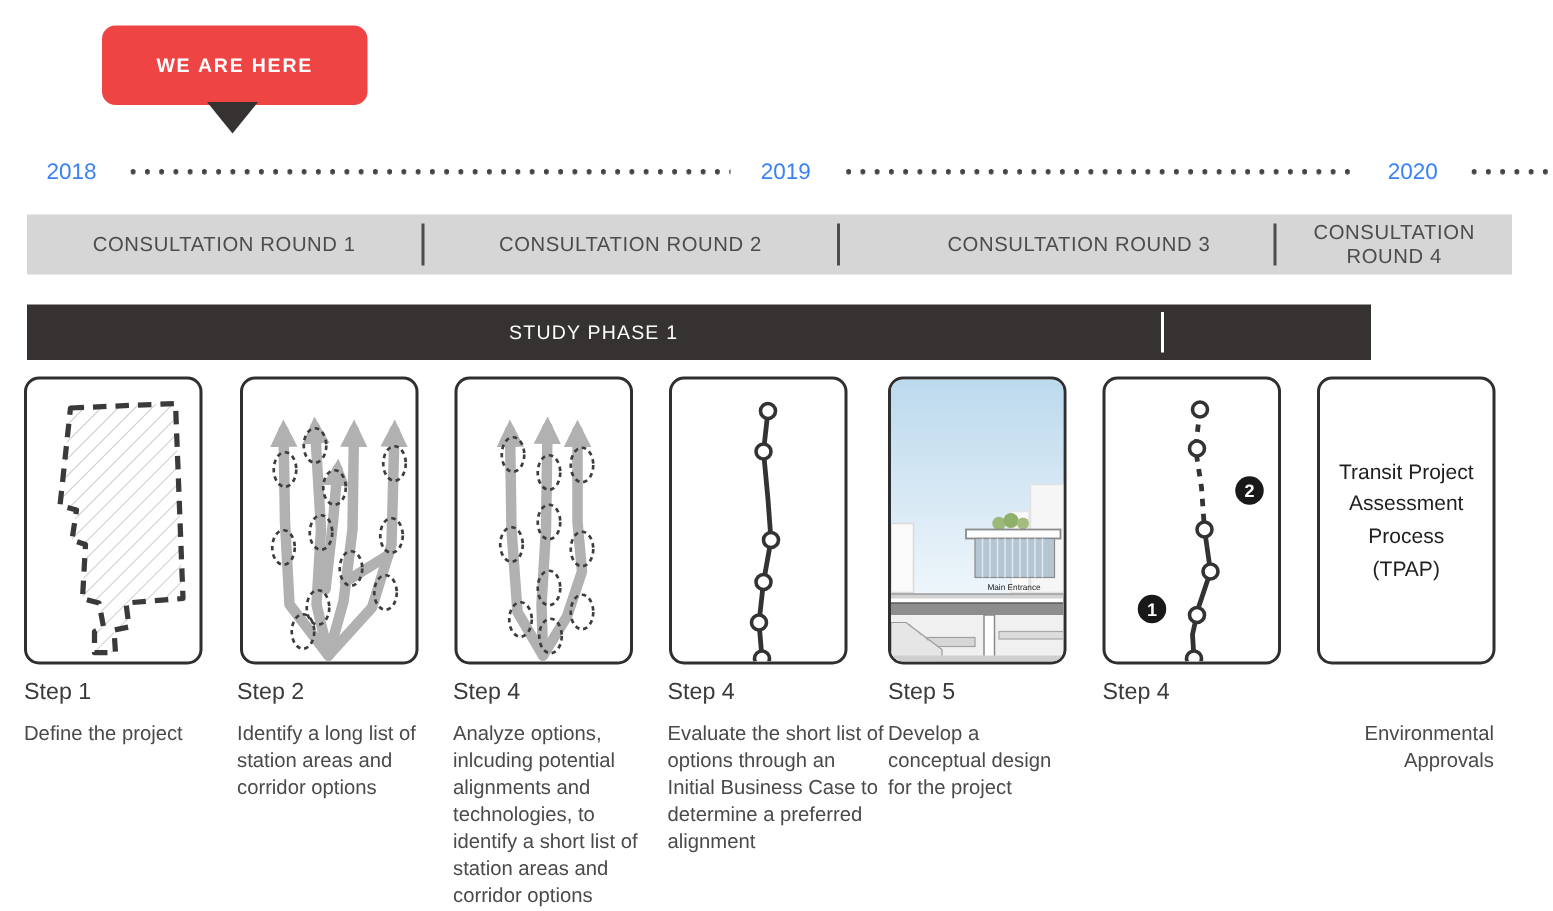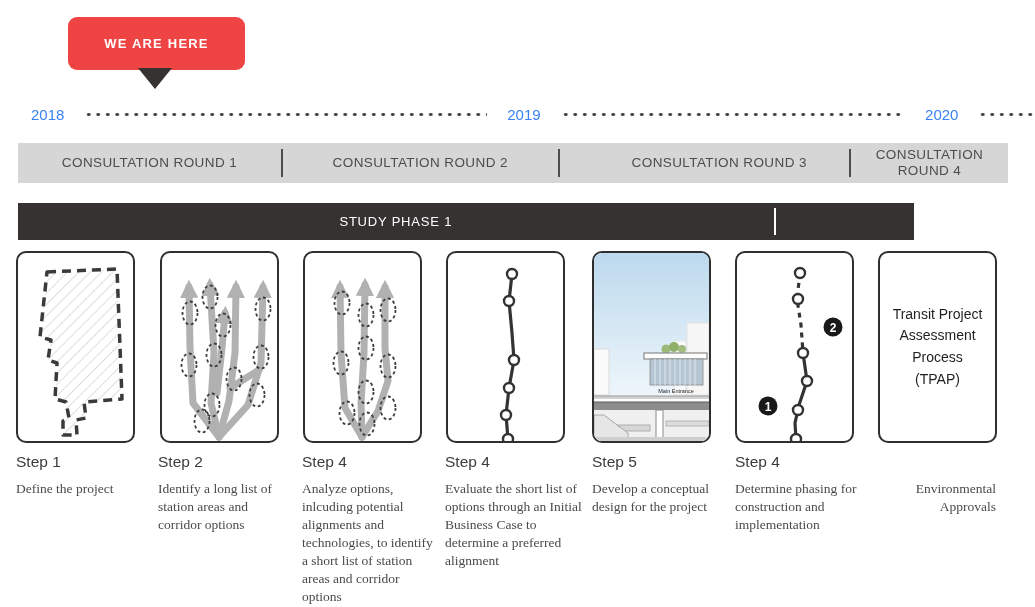--- a/index.html
+++ b/index.html
@@ -55,21 +55,21 @@
   .route { fill:none; stroke:#333; stroke-width:3.2; stroke-linejoin:round; }
   .routeDashed { fill:none; stroke:#333; stroke-width:3.2; stroke-linejoin:round; stroke-dasharray:5 5; }
   .station { fill:#fff; stroke:#333; stroke-width:2.4; }
   .badge { fill:#191919; }
   .badgeNum { fill:#fff; font-size:12px; font-weight:bold; text-anchor:middle; font-family:"Liberation Sans",sans-serif; }
   .caption5 { fill:#222; font-size:5.5px; text-anchor:middle; font-family:"Liberation Sans",sans-serif; }
 
   
   .stepcol { position:absolute; top:453px; color:#4a4a4a; }
   .stepcol .title { font-size:15.5px; color:#3b3b3b; margin:0 0 9px 0; min-height:18px; }
-  .stepcol .desc { font-size:13.5px; line-height:1.33;font-family:Liberation Serif, serif; }
+  .stepcol .desc { font-size:13.5px; line-height:1.33; }
   .sc1 { left:16px;  width:126px; } .sc2 { left:158px; width:130px; }
   .sc3 { left:302px; width:132px; } .sc4 { left:445px; width:146px; }
   .sc5 { left:592px; width:128px; } .sc6 { left:735px; width:138px; }
   .sc7 { left:878px; width:118px;text-align:right; }
 </style>
 </head>
 <body>
 
 <div class="canvas">
 
@@ -270,20 +270,19 @@
   <div class="stepcol sc4">
     <div class="title">Step 4</div>
     <div class="desc">Evaluate the short list of options through an Initial Business Case to determine a preferred alignment</div>
   </div>
   <div class="stepcol sc5">
     <div class="title">Step 5</div>
     <div class="desc">Develop a conceptual design for the project</div>
   </div>
   <div class="stepcol sc6">
     <div class="title">Step 4</div>
-    <div class="desc">Determine phasing for construction and implementation</div>
   </div>
   <div class="stepcol sc7">
     <div class="title"></div>
     <div class="desc">Environmental Approvals</div>
   </div>
 
 </div>
 
 </body></html>

